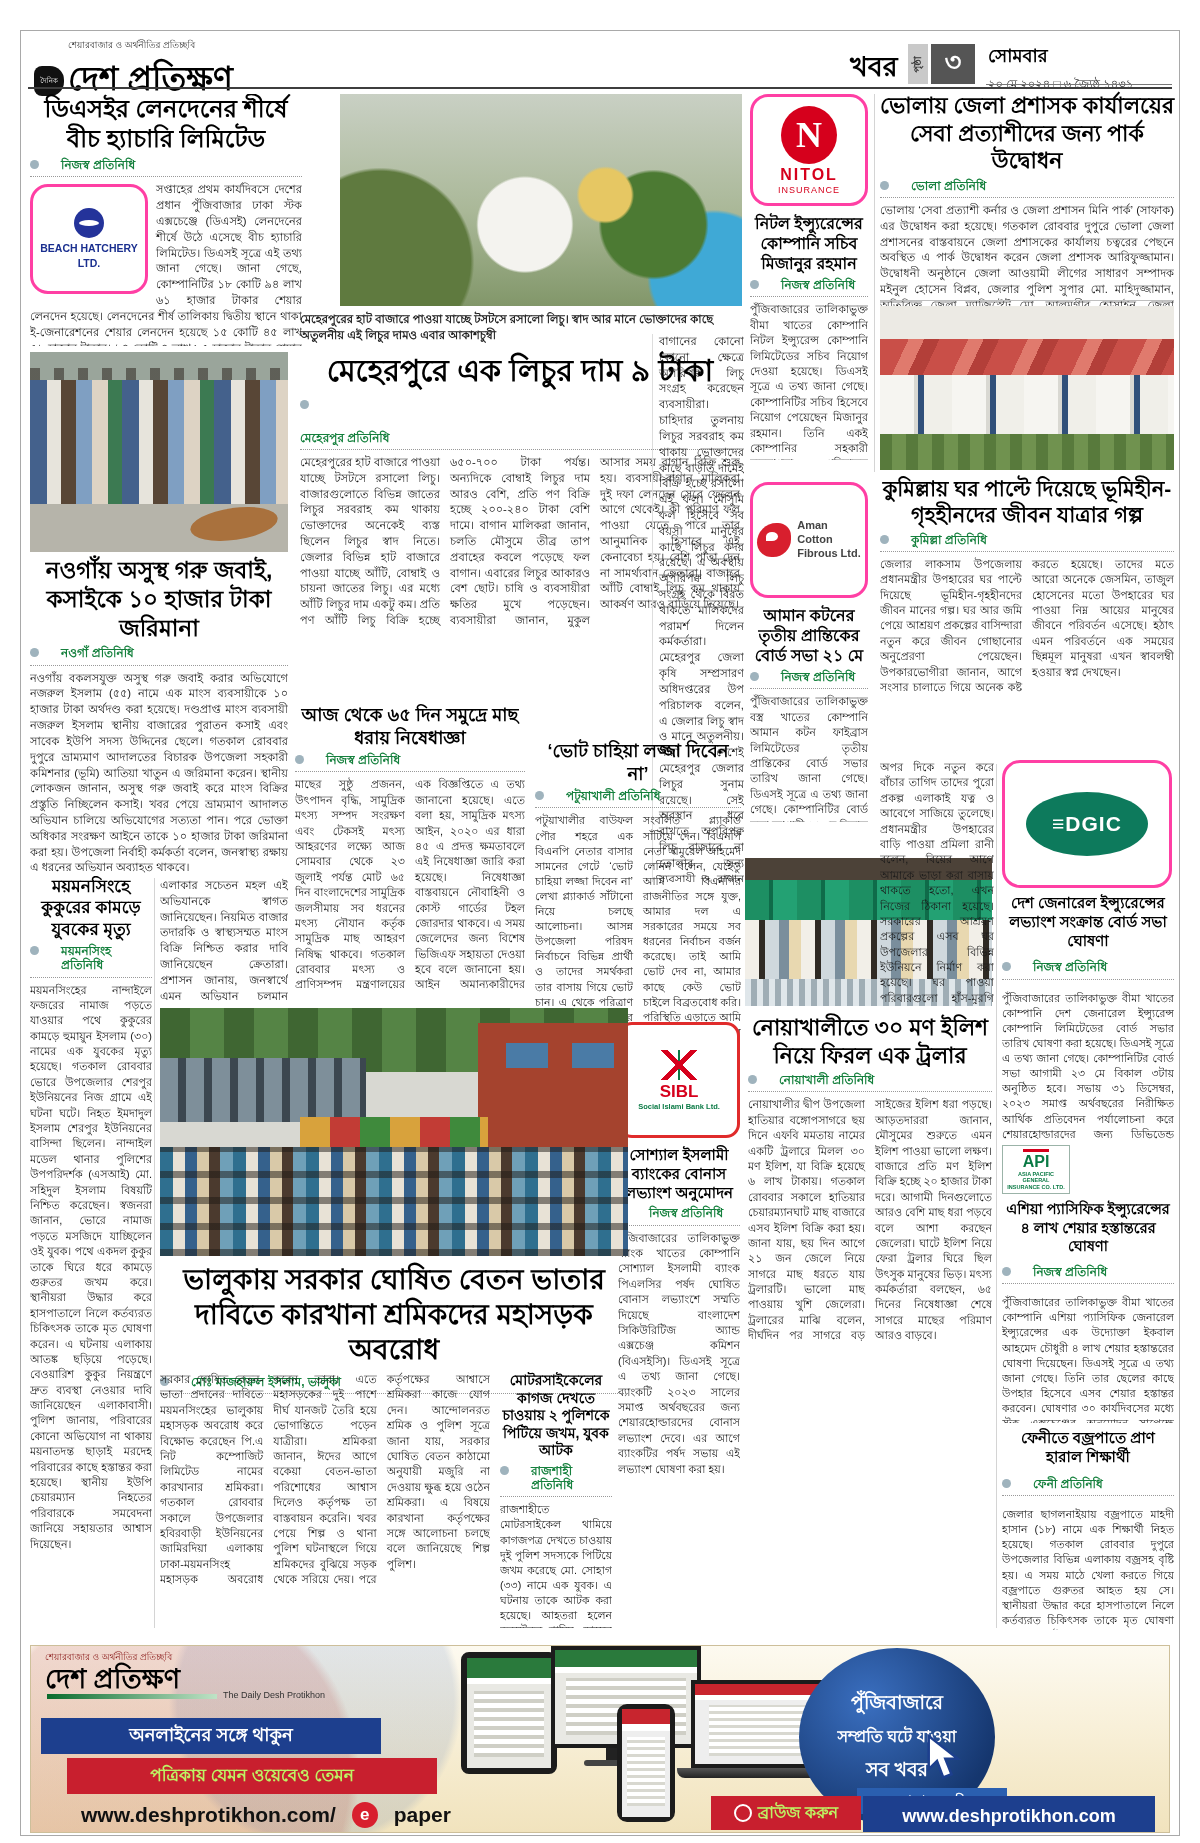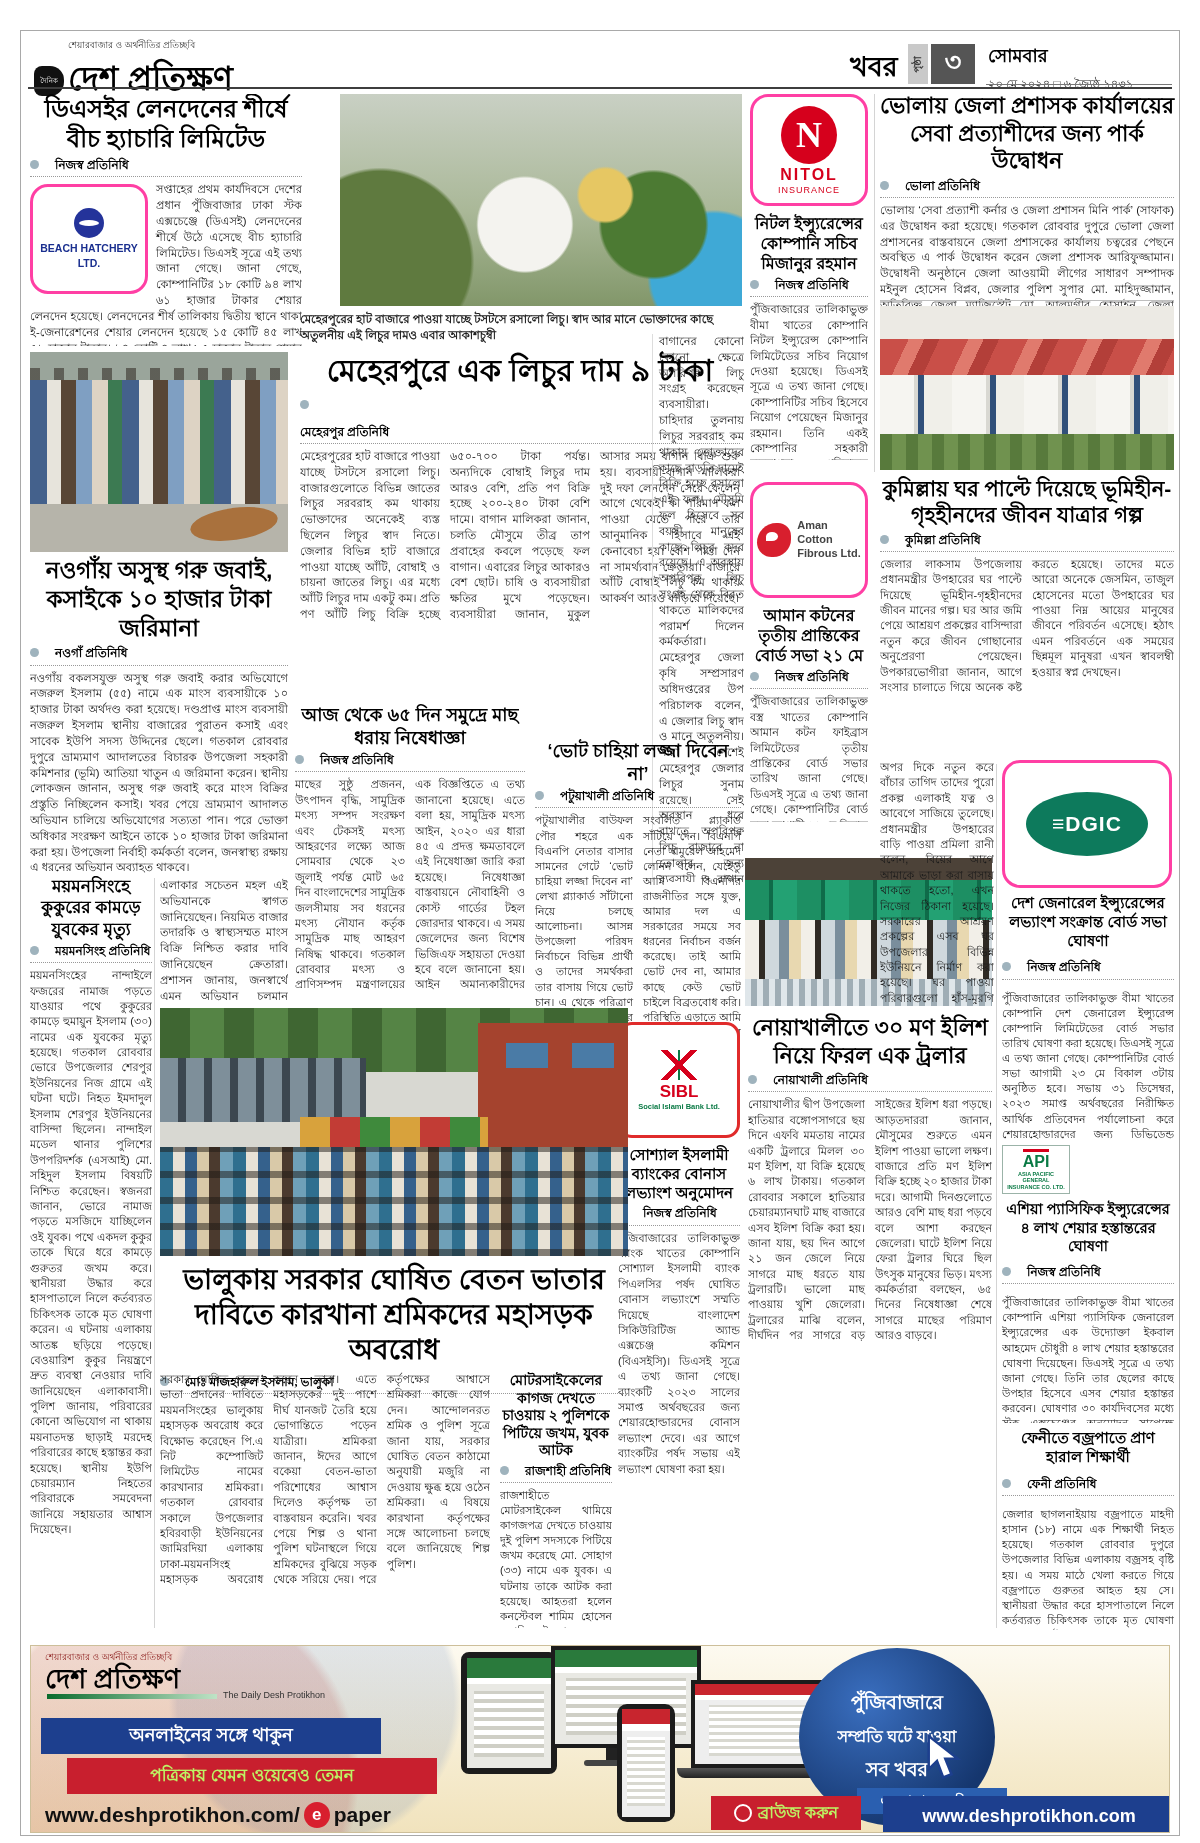--- a/index.html
+++ b/index.html
@@ -1,21 +1,21 @@
 <!DOCTYPE html>
 <html><head>
 <meta charset="utf-8">
 <style>
 *{margin:0;padding:0;box-sizing:border-box;}
 html,body{background:#ffffff;}
 body{width:1200px;height:1843px;position:relative;font-family:"Liberation Sans","DejaVu Sans",sans-serif;color:#141414;}
 #frame{position:absolute;left:20px;top:30px;width:1160px;height:1806px;border:1px solid #a9a9a9;}
 .abs{position:absolute;}
 .hl{font-weight:bold;text-align:center;color:#000;line-height:1.25;}
-.byline{display:flex;align-items:flex-start;gap:16px;font-size:12px;font-weight:bold;color:#000000;padding:4px 0 4px;border-bottom:1px dotted #999;margin-bottom:5px;line-height:1.2;font-family:Liberation Serif, serif;}
+.byline{display:flex;align-items:flex-start;gap:22px;font-size:12px;font-weight:bold;color:#15803d;padding:4px 0 4px;border-bottom:1px dotted #999;margin-bottom:5px;line-height:1.2;}
 .byline .dot{width:9px;height:9px;min-width:9px;border-radius:50%;background:#9fb3bd;display:inline-block;margin-top:2px;}
 .bt{font-size:11.3px;line-height:1.4;text-align:justify;color:#1a1a1a;overflow:hidden;}
 .c2{column-count:2;column-gap:10px;}
 .c3{column-count:3;column-gap:10px;}
 .pink-box{border:3px solid #ff3fa4;border-radius:18px;background:#fff;display:flex;flex-direction:column;align-items:center;justify-content:center;gap:3px;overflow:hidden;text-align:center;}
 .photo{position:absolute;overflow:hidden;background:#d8d8d2;}
 .band{position:absolute;left:0;right:0;}
 .cap{font-size:11.5px;font-weight:bold;color:#222;line-height:1.35;}
 .vline{position:absolute;width:1px;background:#d4d4d4;}
 .hline{position:absolute;height:1px;background:#bfbfbf;}
@@ -56,21 +56,21 @@
 .device{position:absolute;background:#fff;border:4px solid #1c1c1c;}
 .screen-news{width:100%;height:100%;background:
  linear-gradient(180deg,#2a7a3c 0 18%,#fff 18% 24%,#e9e9e4 24% 100%);
  position:relative;}
 .screen-news:after{content:"";position:absolute;left:8%;top:30%;width:84%;height:60%;
  background:repeating-linear-gradient(0deg,#cfcfc6 0 4px,#fff 4px 9px);}
 .screen-news-red{width:100%;height:100%;background:
  linear-gradient(180deg,#c8252e 0 14%,#fff 14% 20%,#eee 20% 100%);position:relative;}
 .screen-news-red:after{content:"";position:absolute;left:10%;top:26%;width:80%;height:64%;
  background:repeating-linear-gradient(0deg,#d8d8d0 0 3px,#fff 3px 7px);}
-#epaper-line{font-size:21px;font-weight:bold;color:#111;display:flex;align-items:center;gap:4px;}
+#epaper-line{font-size:21px;font-weight:bold;color:#111;display:flex;align-items:center;gap:16px;margin-left:36px;}
 #epaper-e{width:26px;height:26px;border-radius:50%;background:#d81f2e;color:#fff;display:flex;align-items:center;justify-content:center;font-size:17px;font-weight:bold;}
 </style>
 </head>
 <body>
 
 <div id="frame"></div>
 
 <div class="abs" style="left:34px;top:38px;width:400px;">
   <div style="font-size:9px;color:#333;margin-left:34px;">শেয়ারবাজার ও অর্থনীতির প্রতিচ্ছবি</div>
   <div style="display:flex;align-items:center;gap:4px;">
@@ -356,14 +356,14 @@
   <div class="abs" style="left:880px;top:88px;width:52px;height:58px;">
     <svg viewBox="0 0 24 28" width="52" height="58">
         <path d="M8 1v16l4-4 3 8 4-1.6L16 12h6L8 1z" fill="#ffffff" stroke="#1d3f8e" stroke-width="1.2"></path>
       </svg>
   </div>
   <div class="blue-bar abs" style="left:826px;top:142px;width:150px;height:26px;font-size:13px;background:#2a5fb0;">একসাথে, এক ক্লিকে</div>
   <div class="red-bar abs" style="left:680px;top:150px;width:150px;height:34px;font-size:16px;gap:6px;">
     <span style="width:18px;height:18px;border:2px solid #fff;border-radius:50%;display:inline-block;position:relative;"></span>
     <span>ব্রাউজ করুন</span>
   </div>
-  <div class="blue-bar abs" style="left:852px;top:150px;width:292px;height:41px;font-size:18px;">www.deshprotikhon.com</div>
+  <div class="blue-bar abs" style="left:832px;top:150px;width:292px;height:41px;font-size:18px;">www.deshprotikhon.com</div>
 </div>
 
 </body></html>

